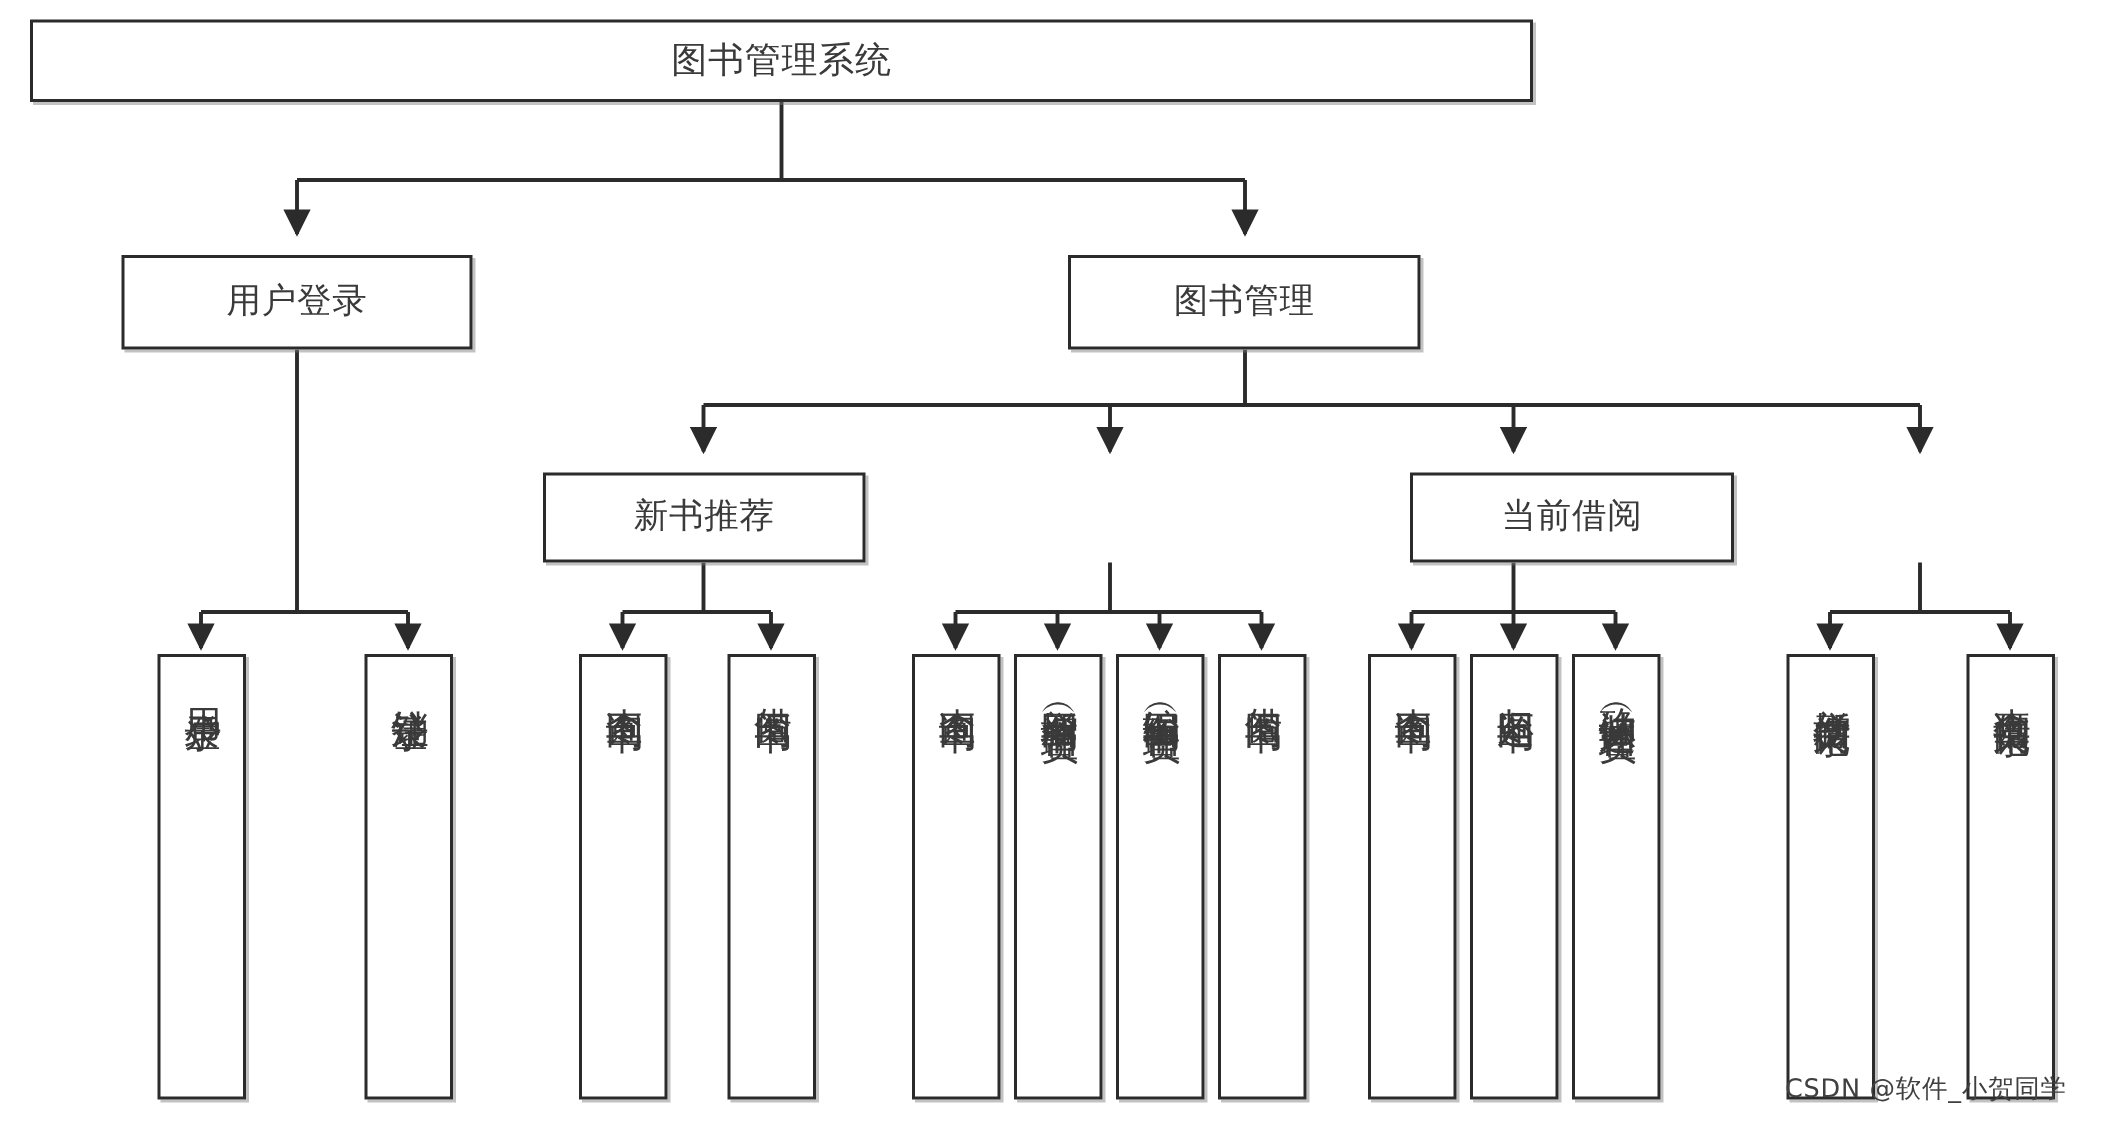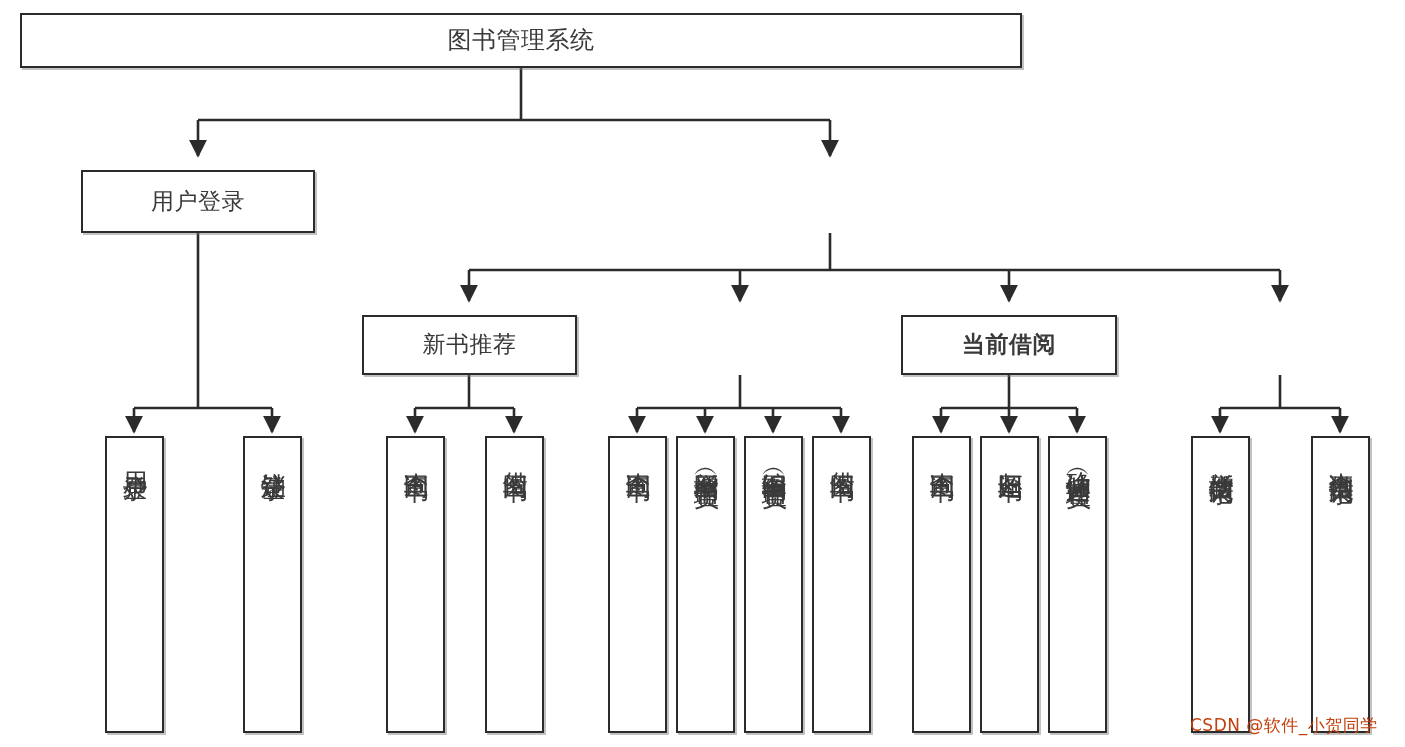--- a/index.html
+++ b/index.html
@@ -48,21 +48,21 @@
     text-orientation:upright;
     font-size:25px;
     line-height:1.22;
     letter-spacing:2px;
     white-space:nowrap;
   }
   .watermark{
     position:absolute;
     left:1190px;top:714px;
     font-size:17px;
-    color:#c2410c;
+    color:#404040;
     white-space:nowrap;
     letter-spacing:0.5px;
   }
 </style>
 </head>
 <body>
 
 <div id="diagram">
 
   <svg id="wires" viewBox="0 0 1405 747" width="1405" height="747">
@@ -116,27 +116,30 @@
   </svg>
 
   <div class="node h root" style="left:20px;top:13px;width:1002px;height:55px;">
     <span class="label">图书管理系统</span>
   </div>
 
   <div class="node h" style="left:81px;top:170px;width:234px;height:63px;">
     <span class="label">用户登录</span>
   </div>
 
+  <div class="node h" style="left:712px;top:170px;width:235px;height:63px;">
+    <span class="label">图书管理</span>
+  </div>
 
   <div class="node h" style="left:362px;top:315px;width:215px;height:60px;">
     <span class="label">新书推荐</span>
   </div>
 
 
-  <div class="node h" style="left:901px;top:315px;width:216px;height:60px;font-weight:bold;">
+  <div class="node h" style="left:940px;top:315px;width:216px;height:60px;">
     <span class="label">当前借阅</span>
   </div>
 
 
   <div class="node v" style="left:105px;top:436px;width:59px;height:297px;">
     <span class="label">用户登录</span>
   </div>
 
   <div class="node v" style="left:243px;top:436px;width:59px;height:297px;">
     <span class="label">注销登录</span>

